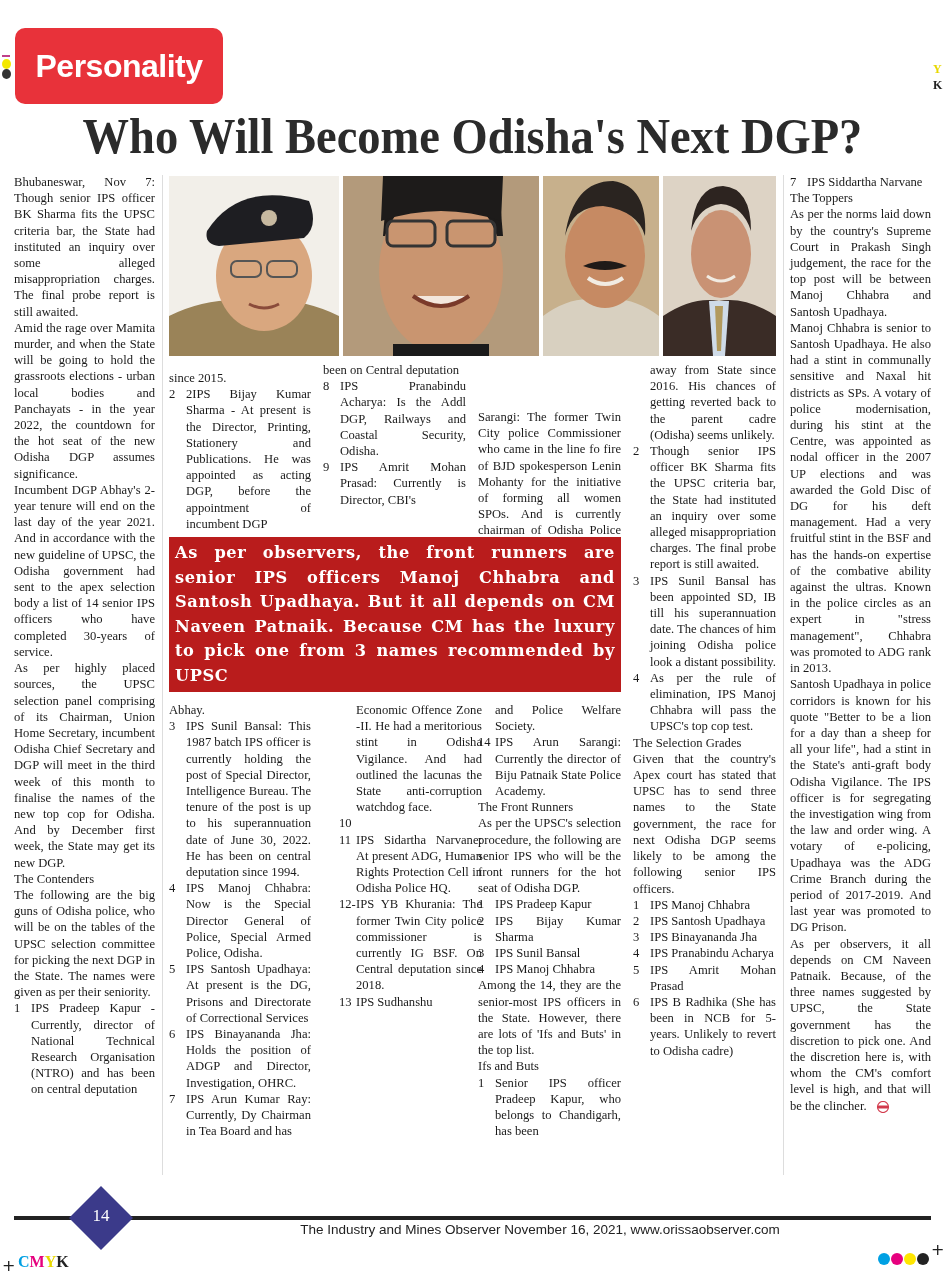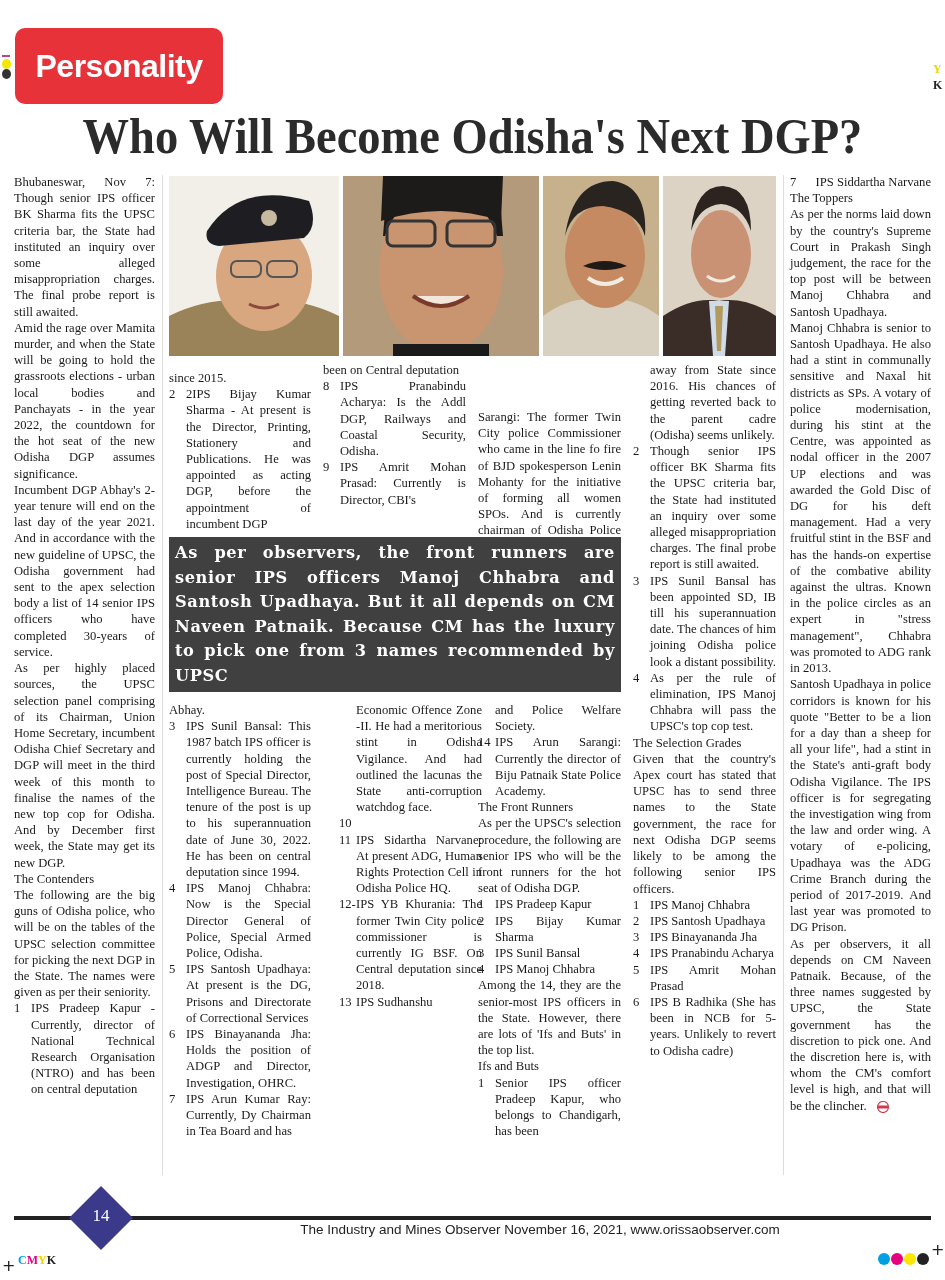--- a/index.html
+++ b/index.html
@@ -17,21 +17,21 @@
   .c2{left:169px;top:370px;width:142px;}
   .c3{left:323px;top:362px;width:143px;}
   .c4{left:478px;top:374px;width:143px;margin-top:35px;}
   .c5{left:633px;top:362px;width:143px;}
   .c2b{left:169px;top:702px;width:142px;}
   .c3b{left:323px;top:702px;width:143px;margin-left:16px;}
   .c4b{left:478px;top:702px;width:143px;}
   .col6{left:790px;top:174px;width:141px;}
   .photos{left:169px;top:176px;width:607px;height:180px;display:flex;gap:4px;}
   .ph{height:180px;position:relative;overflow:hidden;}
-  .pullquote{left:169px;top:537px;width:452px;height:155px;background:#404040;color:#fff;font-family:"DejaVu Serif","Liberation Serif",serif;font-weight:bold;font-size:16.2px;line-height:24.5px;padding:4px 6px;box-sizing:border-box;text-align:justify;letter-spacing:0.6px;}
+  .pullquote{left:169px;top:537px;width:452px;height:155px;background:#b91c1c;color:#fff;font-family:"DejaVu Serif","Liberation Serif",serif;font-weight:bold;font-size:16.2px;line-height:24.5px;padding:4px 6px;box-sizing:border-box;text-align:justify;letter-spacing:0.6px;}
   .rule{left:14px;top:1216px;width:917px;height:4px;background:#222;}
   .pagenum{left:69px;top:1186px;width:64px;height:64px;}
   .footer{left:160px;top:1222px;width:760px;text-align:center;font-family:"Liberation Sans","DejaVu Sans",sans-serif;font-size:13.5px;color:#222;}
   .divider{width:1px;background:#555;}
 </style>
 </head>
 <body>
 
 <div class="abs" style="left:2px;top:55px;width:10px;">
   <div style="width:8px;height:2px;background:#c0408a;margin-bottom:2px;"></div>
@@ -242,21 +242,21 @@
       <span class="n">6</span>
       <span class="t">IPS B Radhika (She has been in NCB for 5-years. Unlikely to revert to Odisha cadre)</span>
     </div>
 </div>
 
 <div class="abs divider" style="left:783px;top:175px;height:1000px;background:#ddd;"></div>
 
 <div class="abs col col6">
   <div class="li">
       <span class="n">7</span>
-      <span class="t" style="text-align:right;">IPS Siddartha Narvane</span>
+      <span class="t" style="text-align:left;">IPS Siddartha Narvane</span>
     </div>
   <p class="sub">The Toppers</p>
   <p>As per the norms laid down by the country's Supreme Court in Prakash Singh judgement, the race for the top post will be between Manoj Chhabra and Santosh Upadhaya.</p>
   <p>Manoj Chhabra is senior to Santosh Upadhaya. He also had a stint in communally sensitive and Naxal hit districts as SPs. A votary of police modernisation, during his stint at the Centre, was appointed as nodal officer in the 2007 UP elections and was awarded the Gold Disc of DG for his deft management. Had a very fruitful stint in the BSF and has the hands-on expertise of the combative ability against the ultras. Known in the police circles as an expert in "stress management", Chhabra was promoted to ADG rank in 2013.</p>
   <p>Santosh Upadhaya in police corridors is known for his quote "Better to be a lion for a day than a sheep for all your life", had a stint in the State's anti-graft body Odisha Vigilance. The IPS officer is for segregating the investigation wing from the law and order wing. A votary of e-policing, Upadhaya was the ADG Crime Branch during the period of 2017-2019. And last year was promoted to DG Prison.</p>
   <p><span>As per observers, it all depends on CM Naveen Patnaik. Because, of the three names suggested by UPSC, the State government has the discretion to pick one. And the discretion here is, with whom the CM's comfort level is high, and that will be the clincher.</span>
     <svg width="14" height="12" viewBox="0 0 14 12" style="vertical-align:middle;margin-left:6px;">
       <circle cx="7" cy="6" r="5.5" fill="#fff" stroke="#d23a4c" stroke-width="1.2"></circle>
       <rect x="2" y="4.5" width="10" height="3" fill="#d23a4c"></rect>
     </svg>
@@ -266,21 +266,21 @@
 <div class="abs rule"></div>
 <div class="abs pagenum">
   <svg width="64" height="64" viewBox="0 0 64 64" style="position:absolute;left:0;top:0;">
     <polygon points="32,0 64,32 32,64 0,32" fill="#3b3a8a"></polygon>
   </svg>
   <div style="position:absolute;left:0;top:20px;width:64px;text-align:center;color:#fff;font-size:17px;font-family:'Liberation Serif',serif;">14</div>
 </div>
 <div class="abs footer">The Industry and Mines Observer November 16, 2021, www.orissaobserver.com</div>
 
 <div class="abs" style="left:2px;top:1256px;font-size:16px;color:#222;font-family:'DejaVu Sans',sans-serif;">+</div>
-<div class="abs" style="left:18px;top:1253px;font-size:12px;font-weight:bold;font-family:'Liberation Serif',serif;">
+<div class="abs" style="left:18px;top:1253px;font-size:16px;font-weight:bold;font-family:'Liberation Serif',serif;">
   <span style="color:#00a0e3;">C</span><span style="color:#e6007e;">M</span><span style="color:#e8d800;">Y</span><span style="color:#222;">K</span>
 </div>
 <div class="abs" style="left:878px;top:1253px;display:flex;gap:1px;">
   <span style="width:12px;height:12px;border-radius:50%;background:#00a0e3;display:inline-block;"></span>
   <span style="width:12px;height:12px;border-radius:50%;background:#e6007e;display:inline-block;"></span>
   <span style="width:12px;height:12px;border-radius:50%;background:#ffe600;display:inline-block;"></span>
   <span style="width:12px;height:12px;border-radius:50%;background:#222;display:inline-block;"></span>
 </div>
 <div class="abs" style="left:931px;top:1240px;font-size:16px;color:#222;font-family:'DejaVu Sans',sans-serif;">+</div>
 

